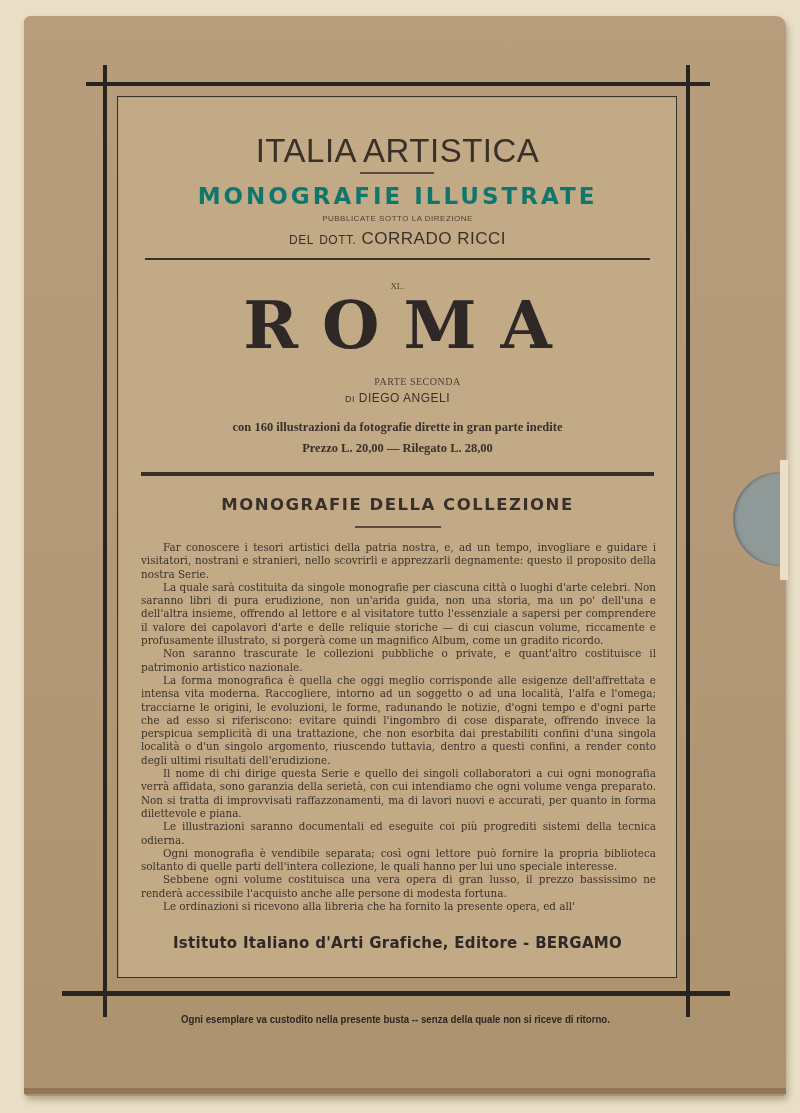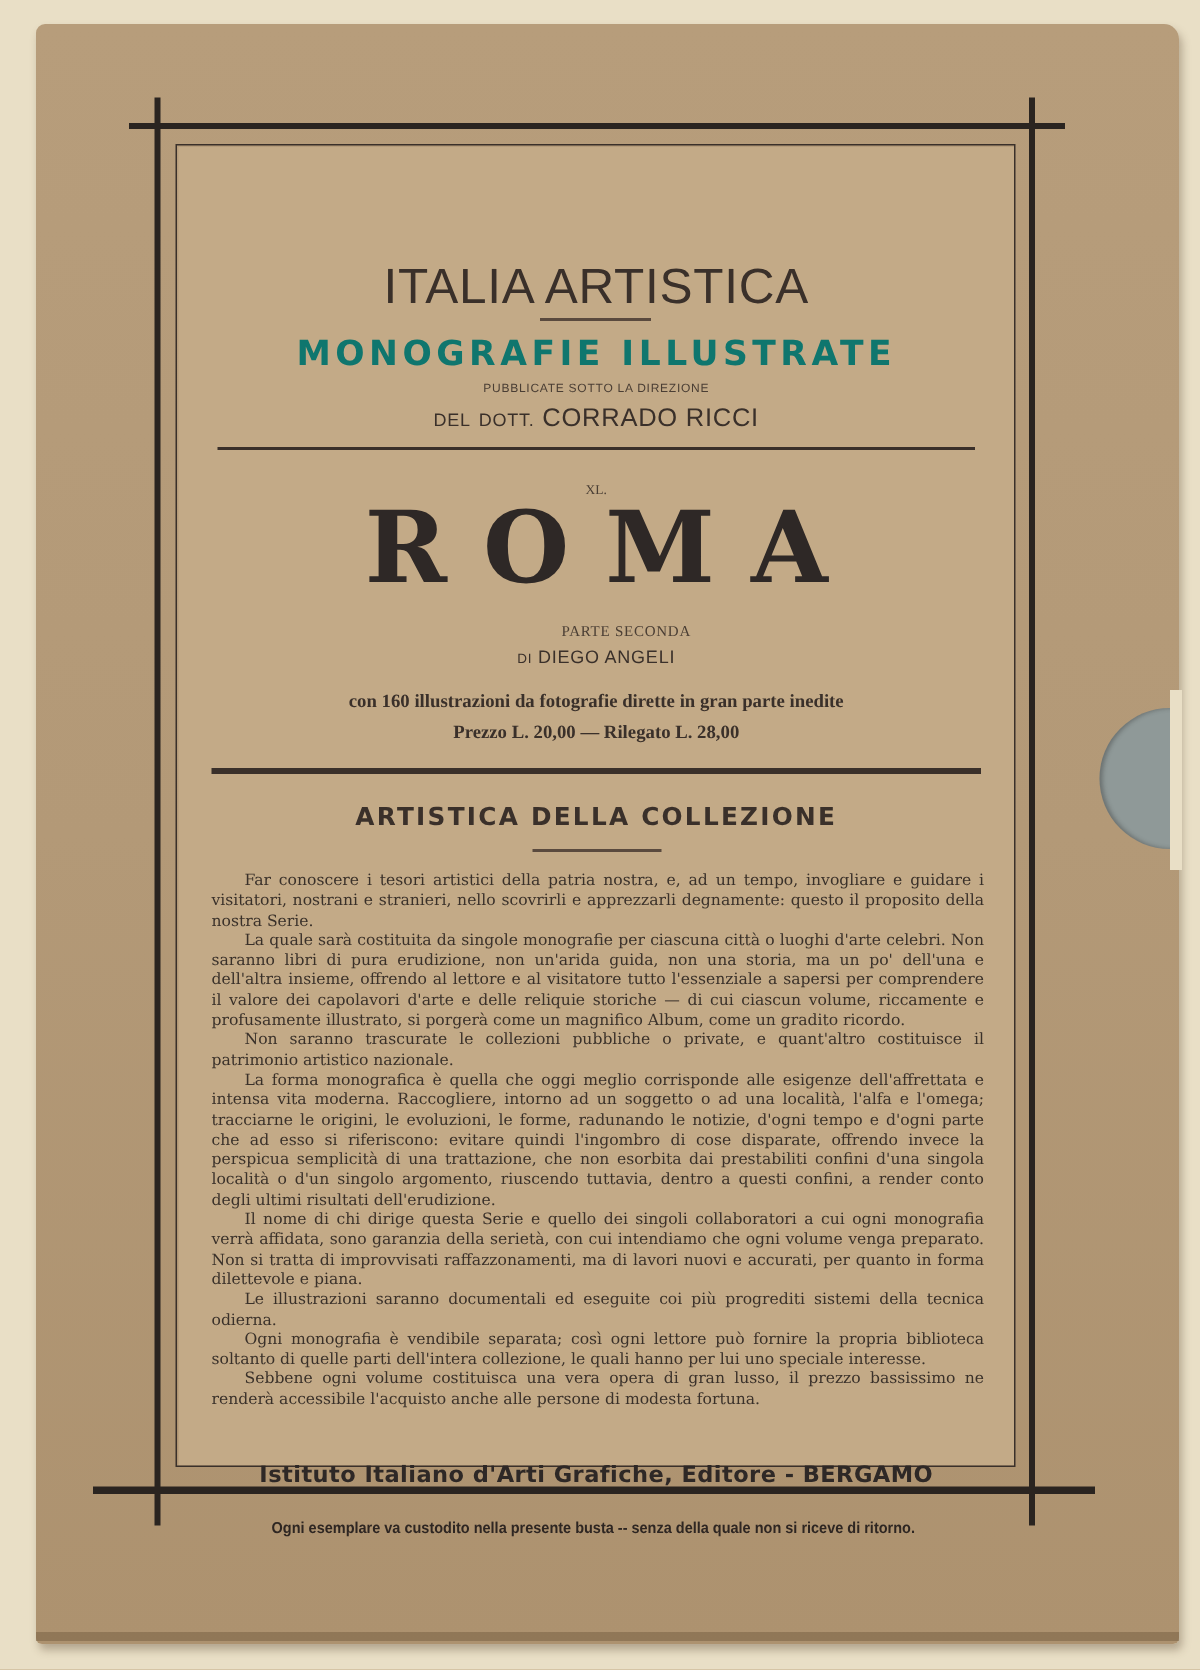--- a/index.html
+++ b/index.html
@@ -31,21 +31,20 @@
   }
   .inner-field {
     position:absolute; left:119px; top:98px; width:557px; height:879px;
     background:#c3aa87;
   }
   .line { position:absolute; background:#2a2420; }
   .thin { position:absolute; border:1.5px solid #3a302a; }
   .content {
     position:absolute; left:119px; top:98px; width:557px; height:879px;
     text-align:center;
-    margin-top:40px;
   }
   .t-italia {
     position:absolute; top:34px; left:0; width:100%;
     font-family:"Liberation Sans", sans-serif; font-size:33px; letter-spacing:0.5px;
     color:#3a302a;
   }
   .rule-short { position:absolute; height:1.5px; background:#5a4a3e; }
   .t-mono {
     position:absolute; top:85px; left:0; width:100%;
     font-family:"DejaVu Sans", sans-serif; font-weight:bold; font-size:23px; letter-spacing:3px;
@@ -145,30 +144,31 @@
   <div class="t-parte">PARTE SECONDA</div>
   <div class="t-di">
     <span class="small">DI</span>
     <span>DIEGO ANGELI</span>
   </div>
   <div class="t-con">con 160 illustrazioni da fotografie dirette in gran parte inedite</div>
   <div class="t-prezzo">Prezzo L. 20,00 — Rilegato L. 28,00</div>
 
   <div class="line" style="left:22px; top:374px; width:513px; height:4px; background:#3a302a;"></div>
 
-  <div class="t-prog">ARTISTICA DELLA COLLEZIONE</div>
+  <div class="t-prog">MONOGRAFIE DELLA COLLEZIONE</div>
   <div class="rule-short" style="left:236px; top:428px; width:86px;"></div>
 
   <div class="body-text">
     <p>Far conoscere i tesori artistici della patria nostra, e, ad un tempo, invogliare e guidare i visitatori, nostrani e stranieri, nello scovrirli e apprezzarli degnamente: questo il proposito della nostra Serie.</p>
     <p>La quale sarà costituita da singole monografie per ciascuna città o luoghi d'arte celebri. Non saranno libri di pura erudizione, non un'arida guida, non una storia, ma un po' dell'una e dell'altra insieme, offrendo al lettore e al visitatore tutto l'essenziale a sapersi per comprendere il valore dei capolavori d'arte e delle reliquie storiche — di cui ciascun volume, riccamente e profusamente illustrato, si porgerà come un magnifico Album, come un gradito ricordo.</p>
     <p>Non saranno trascurate le collezioni pubbliche o private, e quant'altro costituisce il patrimonio artistico nazionale.</p>
     <p>La forma monografica è quella che oggi meglio corrisponde alle esigenze dell'affrettata e intensa vita moderna. Raccogliere, intorno ad un soggetto o ad una località, l'alfa e l'omega; tracciarne le origini, le evoluzioni, le forme, radunando le notizie, d'ogni tempo e d'ogni parte che ad esso si riferiscono: evitare quindi l'ingombro di cose disparate, offrendo invece la perspicua semplicità di una trattazione, che non esorbita dai prestabiliti confini d'una singola località o d'un singolo argomento, riuscendo tuttavia, dentro a questi confini, a render conto degli ultimi risultati dell'erudizione.</p>
     <p>Il nome di chi dirige questa Serie e quello dei singoli collaboratori a cui ogni monografia verrà affidata, sono garanzia della serietà, con cui intendiamo che ogni volume venga preparato. Non si tratta di improvvisati raffazzonamenti, ma di lavori nuovi e accurati, per quanto in forma dilettevole e piana.</p>
     <p>Le illustrazioni saranno documentali ed eseguite coi più progrediti sistemi della tecnica odierna.</p>
     <p>Ogni monografia è vendibile separata; così ogni lettore può fornire la propria biblioteca soltanto di quelle parti dell'intera collezione, le quali hanno per lui uno speciale interesse.</p>
     <p>Sebbene ogni volume costituisca una vera opera di gran lusso, il prezzo bassissimo ne renderà accessibile l'acquisto anche alle persone di modesta fortuna.</p>
+    <p>Le ordinazioni si ricevono alla libreria che ha fornito la presente opera, ed all'</p>
   </div>
 
   <div class="t-istituto">Istituto Italiano d'Arti Grafiche, Editore - BERGAMO</div>
 </div>
 
 <div class="t-ogni">Ogni esemplare va custodito nella presente busta -- senza della quale non si riceve di ritorno.</div>
 
 </body></html>

